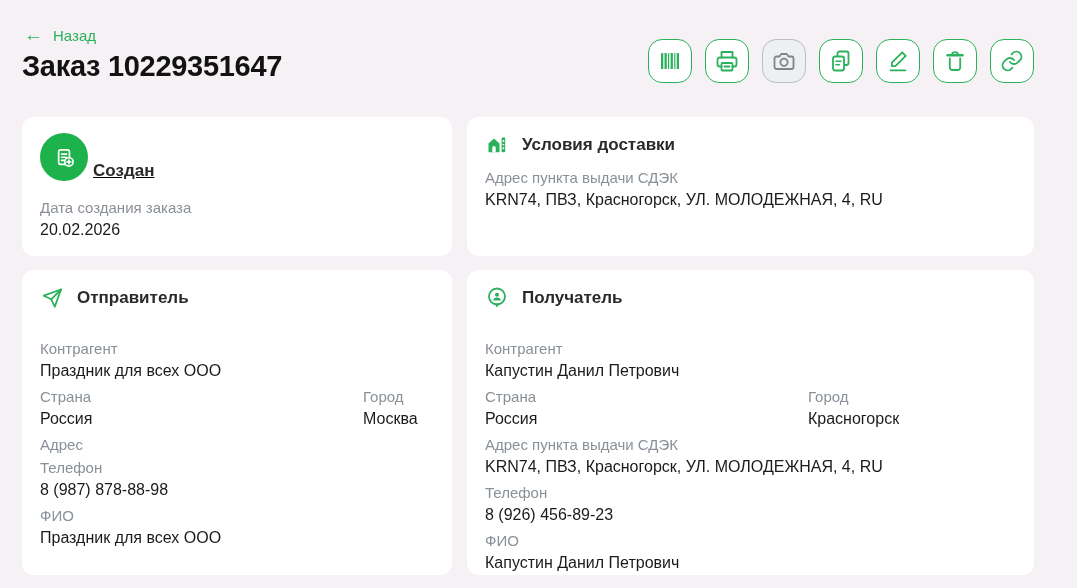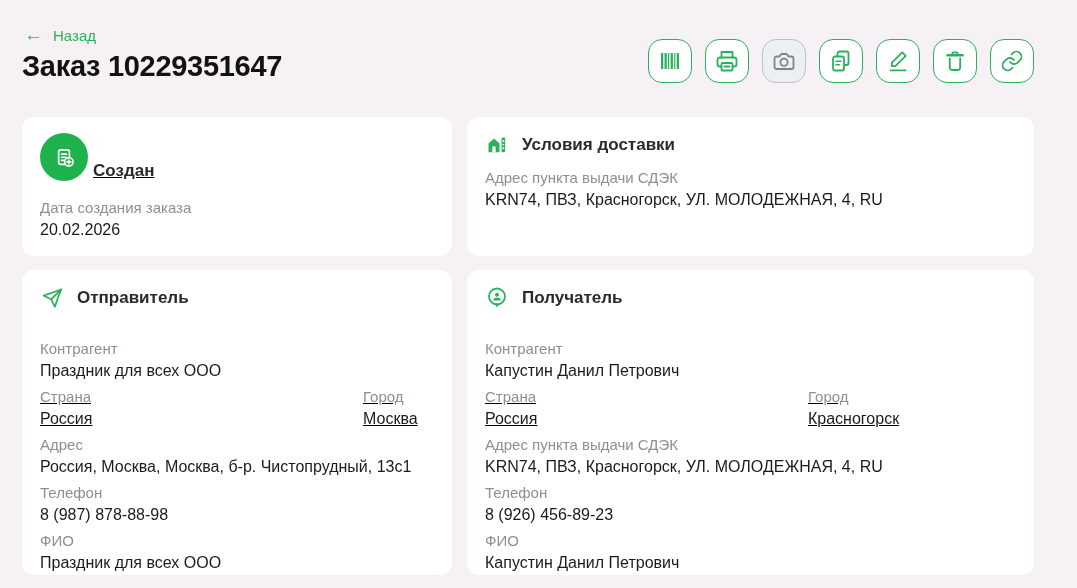--- a/index.html
+++ b/index.html
@@ -71,21 +71,21 @@
     background:var(--green-dark);
     display:flex;align-items:center;justify-content:center;
     flex:none;
   }
   .status-card .field{margin-top:19px;}
   .delivery-card .card-head{margin-bottom:13px;}
   .person-card .card-head{margin-bottom:31px;}
   .field{margin-bottom:7px;}
   .field-label{font-size:15px;color:var(--label);line-height:16px;margin-bottom:3px;}
   .field-value{font-size:16px;color:var(--text);line-height:22px;}
-  .two-col{display:grid;grid-template-columns:323px 1fr;text-decoration:underline;}
+  .two-col{display:grid;grid-template-columns:323px 1fr;}
   .icon-24{width:24px;height:24px;flex:none;}
 </style>
 </head>
 <body>
 
 <div class="back-link">
   <span class="back-arrow">←</span>
   <span>Назад</span>
 </div>
 
@@ -199,21 +199,20 @@
         <div class="field-label">Страна</div>
         <div class="field-value">Россия</div>
       </div>
       <div class="field">
         <div class="field-label">Город</div>
         <div class="field-value">Москва</div>
       </div>
     </div>
     <div class="field">
       <div class="field-label">Адрес</div>
-      <div class="field-value">Россия, Москва, Москва, б-р. Чистопрудный, 13с1</div>
     </div>
     <div class="field">
       <div class="field-label">Телефон</div>
       <div class="field-value">8 (987) 878-88-98</div>
     </div>
     <div class="field">
       <div class="field-label">ФИО</div>
       <div class="field-value">Праздник для всех ООО</div>
     </div>
   </section>

